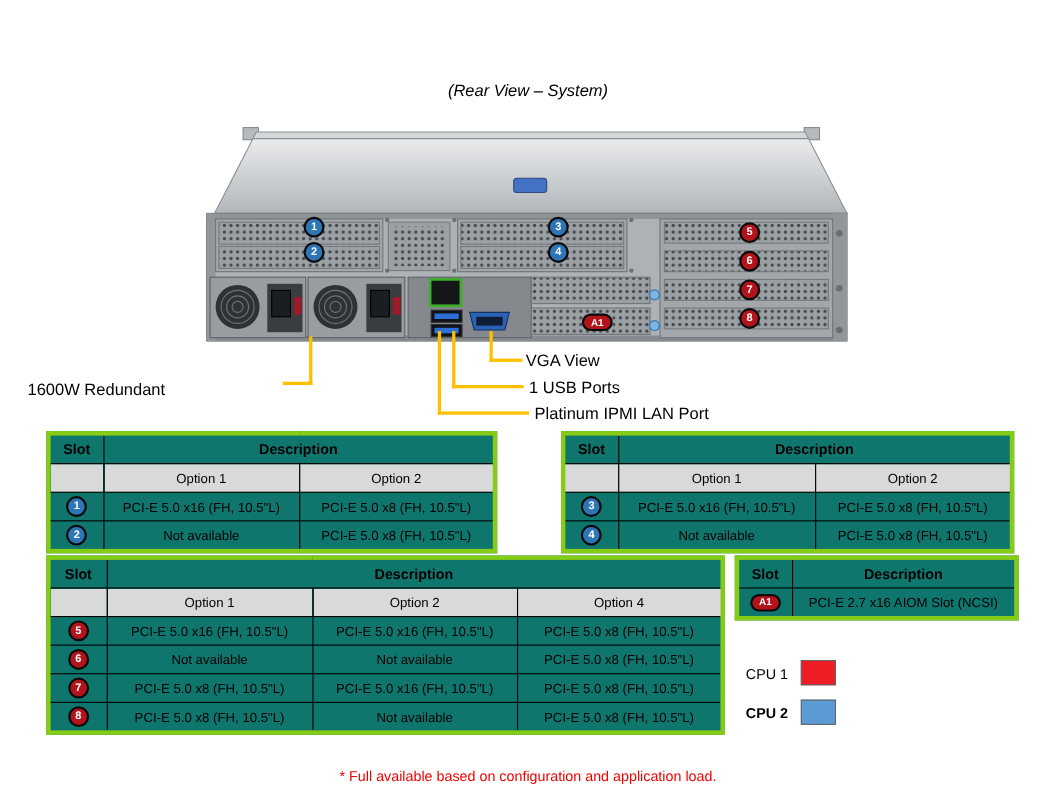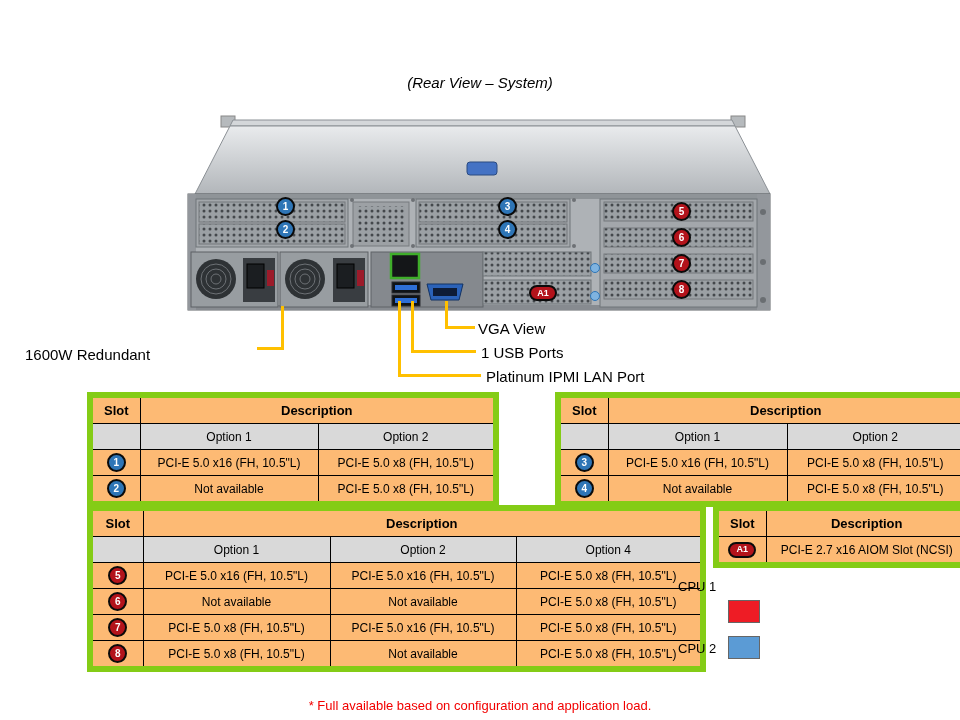--- a/index.html
+++ b/index.html
@@ -14,21 +14,21 @@
   .red{color:#e00000;}
   .yline{position:absolute;background:#ffc000;}
   .badge{display:inline-flex;align-items:center;justify-content:center;
          width:19px;height:19px;border-radius:50%;border:2px solid #0a0a0a;
          box-sizing:border-box;color:#fff;font-size:10px;font-weight:bold;line-height:1;}
   .badge.blue{background:#2e75b6;}
   .badge.red{background:#b3131b;}
   .badge.pill{width:28px;height:16px;border-radius:8px;font-size:9px;text-align:right;}
   .fig-badge{position:absolute;}
   .tbl{position:absolute;border-collapse:collapse;table-layout:fixed;
-       font-size:12px;border:6px solid #84cc16;background:#fdba74;margin-left:45px;}
+       font-size:12px;border:4px solid #84cc16;background:#0f766e;}
   .tbl th,.tbl td{border:1px solid #000;text-align:center;vertical-align:middle;
        height:25px;padding:0 2px;overflow:hidden;}
   .tbl th{font-size:13px;font-weight:bold;}
   .tbl td.opt{background:#d9d9d9;}
   .legend-label{position:absolute;font-size:13px;}
   .swatch{position:absolute;width:30px;height:21px;border:1px solid #666;}
   #swatch-cpu1{background:#ee1c25;}
   #swatch-cpu2{background:#5b9bd5;}
   #footnote{position:absolute;top:698px;left:0;width:960px;text-align:center;
             color:#f20000;font-size:13px;}
@@ -290,18 +290,18 @@
     <th>Slot</th>
     <th>Description</th>
   </tr>
   <tr>
     <td><span class="badge red pill">A1</span></td>
     <td>PCI-E 2.7 x16 AIOM Slot (NCSI)</td>
   </tr>
 </tbody>
   </table>
 
-<div class="legend-label" style="left:678px;top:579px;">CPU 1</div>
+<div class="legend-label" style="left:678px;top:605px;">CPU 1</div>
 <div class="swatch" id="swatch-cpu1" style="left:728px;top:600px;"></div>
-<div class="legend-label" style="left:678px;top:641px;">CPU 2</div>
+<div class="legend-label" style="left:678px;top:641px;font-weight:bold;">CPU 2</div>
 <div class="swatch" id="swatch-cpu2" style="left:728px;top:636px;"></div>
 
 <div id="footnote">* Full available based on configuration and application load.</div>
 
 </body></html>

